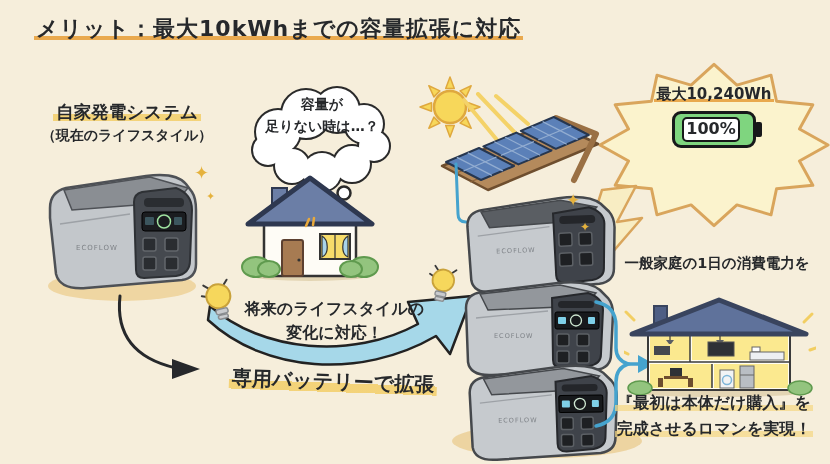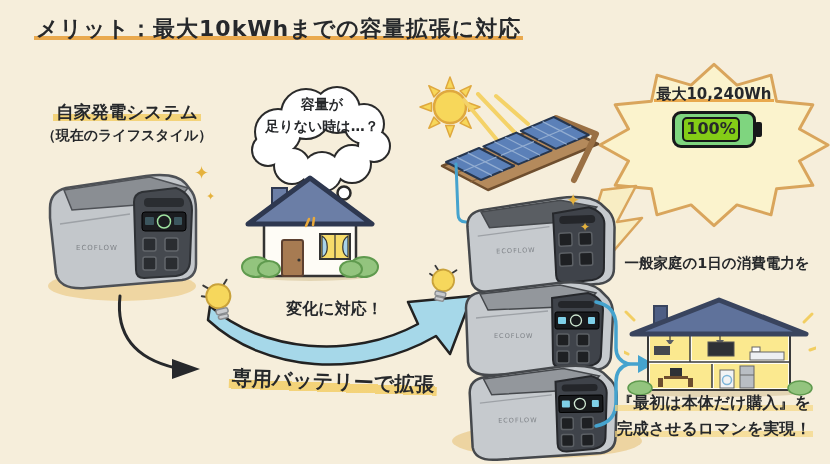--- a/index.html
+++ b/index.html
@@ -30,21 +30,21 @@
   .battery{
     display:inline-block; position:relative; width:84px; height:37px;
     background:#7fd57f; border:3px solid #17181a; border-radius:9px; margin-top:5px;
   }
   .battery:after{
     content:""; position:absolute; right:-9px; top:8px; width:7px; height:15px;
     background:#17181a; border-radius:2px;
   }
   .battery .pct{
     position:absolute; left:7px; top:3px; width:58px; height:25px;
-    background:#84cc16; border:2.5px solid #17181a; border-radius:5px;
+    background:#ffffff; border:2.5px solid #17181a; border-radius:5px;
     font-size:16px; font-weight:bold; text-align:center; line-height:20px;
   }
   .household-txt{ left:606px; top:252px; width:222px; font-size:14.5px; line-height:1.6; }
   .romance-txt{ left:598px; top:390px; width:232px; font-size:16px; line-height:1.65; }
   .spark{ color:#e5b23d; font-weight:bold; }
   svg{ display:block; }
 </style>
 </head>
 <body>
 
@@ -165,20 +165,21 @@
   <svg class="abs" style="left:424px; top:264px; transform:rotate(12deg);" width="36" height="45" viewBox="0 0 40 50">
     <line x1="4" y1="14" x2="9" y2="16" stroke="#3a3a3a" stroke-width="2" stroke-linecap="round"></line>
     <line x1="8" y1="4" x2="12" y2="8" stroke="#3a3a3a" stroke-width="2" stroke-linecap="round"></line>
     <line x1="32" y1="4" x2="28" y2="8" stroke="#3a3a3a" stroke-width="2" stroke-linecap="round"></line>
     <circle cx="20" cy="18" r="12" fill="#f6d75c" stroke="#c9a23a" stroke-width="2"></circle>
     <rect x="14" y="31" width="12" height="5" rx="2" fill="#c9cbce" stroke="#8a8d90" stroke-width="1.5"></rect>
     <rect x="15" y="37" width="10" height="4" rx="2" fill="#c9cbce" stroke="#8a8d90" stroke-width="1.5"></rect>
   </svg>
 
   <div class="abs txt center future-txt">
+    <div>将来のライフスタイルの</div>
     <div>変化に対応！</div>
   </div>
   <div class="abs txt center expand-lbl">
     <span class="hl">専用バッテリーで拡張</span>
   </div>
 
   <svg class="abs" style="left:418px; top:76px;" width="64" height="64" viewBox="0 0 64 62">
     <g fill="#f7d75a" stroke="#dfa83e" stroke-width="1.5" stroke-linejoin="round">
       <polygon points="62,30 50.5,34.3 50.5,25.7"></polygon>
       <polygon points="53.2,51.2 42.1,46.1 48.1,40.1"></polygon>

